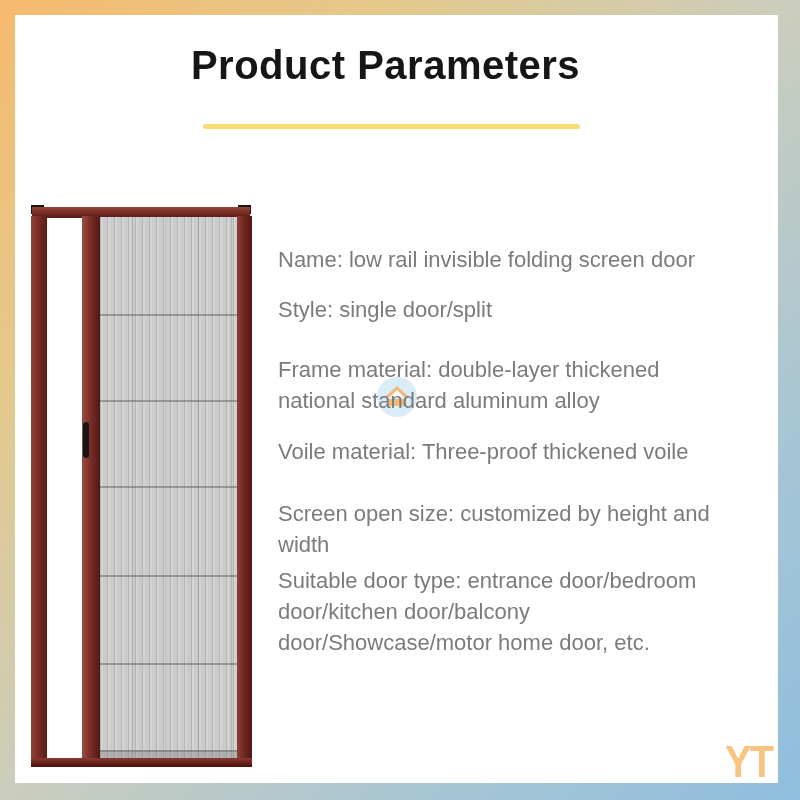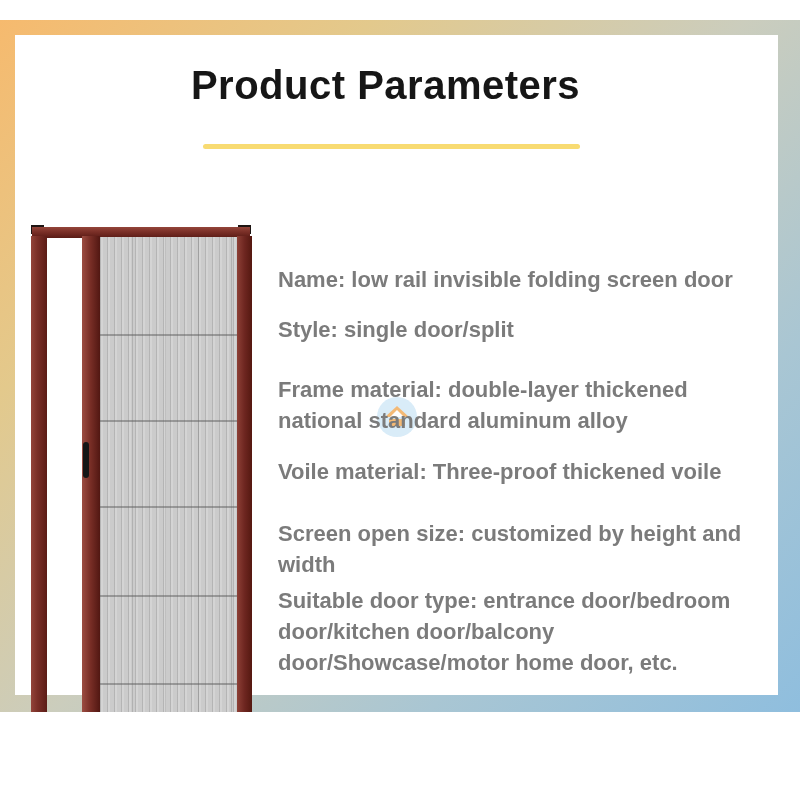--- a/index.html
+++ b/index.html
@@ -3,23 +3,22 @@
 <meta charset="utf-8">
 <style>
   :root{
     --frame-g1:#F6BA6E; --frame-g2:#CBCDBD; --frame-g3:#8FBEDE;
     --accent:#F8DB72; --text-title:#161616; --text-body:#7b7b7b;
     --brand:#F8C480; --maroon:#7A2F27; --maroon-dark:#53170FF0; --mesh:#CBCBCB;
   }
   html,body{margin:0;padding:0;}
   body{font-family:"Liberation Sans","DejaVu Sans",sans-serif;}
   .page{
-    position:relative;width:800px;height:692px;overflow:hidden;
+    position:relative;width:800px;height:800px;overflow:hidden;
     background:linear-gradient(135deg,var(--frame-g1) 0%,#E3C98C 25%,var(--frame-g2) 50%,#A9C6D3 75%,var(--frame-g3) 100%);
-    margin-top:20px;
   }
   .inner{
     position:absolute;left:15px;top:15px;right:22px;bottom:17px;
     background:#ffffff;
   }
   .title{
     position:absolute;left:0;right:22px;top:27px;margin:0;
     text-align:center;font-size:40px;line-height:46px;font-weight:700;
     color:var(--text-title);letter-spacing:.5px;
   }
@@ -61,21 +60,20 @@
   .door-bottom-track{
     position:absolute;left:1px;top:558px;width:221px;height:9px;
     background:linear-gradient(180deg,#8a3a30 0%,#63201a 55%,#471008 100%);
   }
   
   .params{position:absolute;left:263px;top:0;width:516px;}
   .param{
     position:absolute;left:0;margin:0;width:516px;
     font-size:22px;line-height:31px;color:var(--text-body);
     white-space:pre-line;
-    font-weight:bold;
   }
   .p1{top:229px;} .p2{top:279px;} .p3{top:339px;}
   .p4{top:421px;} .p5{top:483px;} .p6{top:550px;}
   
   .watermark{
     position:absolute;left:362px;top:362px;width:40px;height:40px;border-radius:50%;
     background:rgba(173,214,240,.55);opacity:.85;
   }
   .watermark .roof{
     position:absolute;left:8px;top:9px;width:0;height:0;

